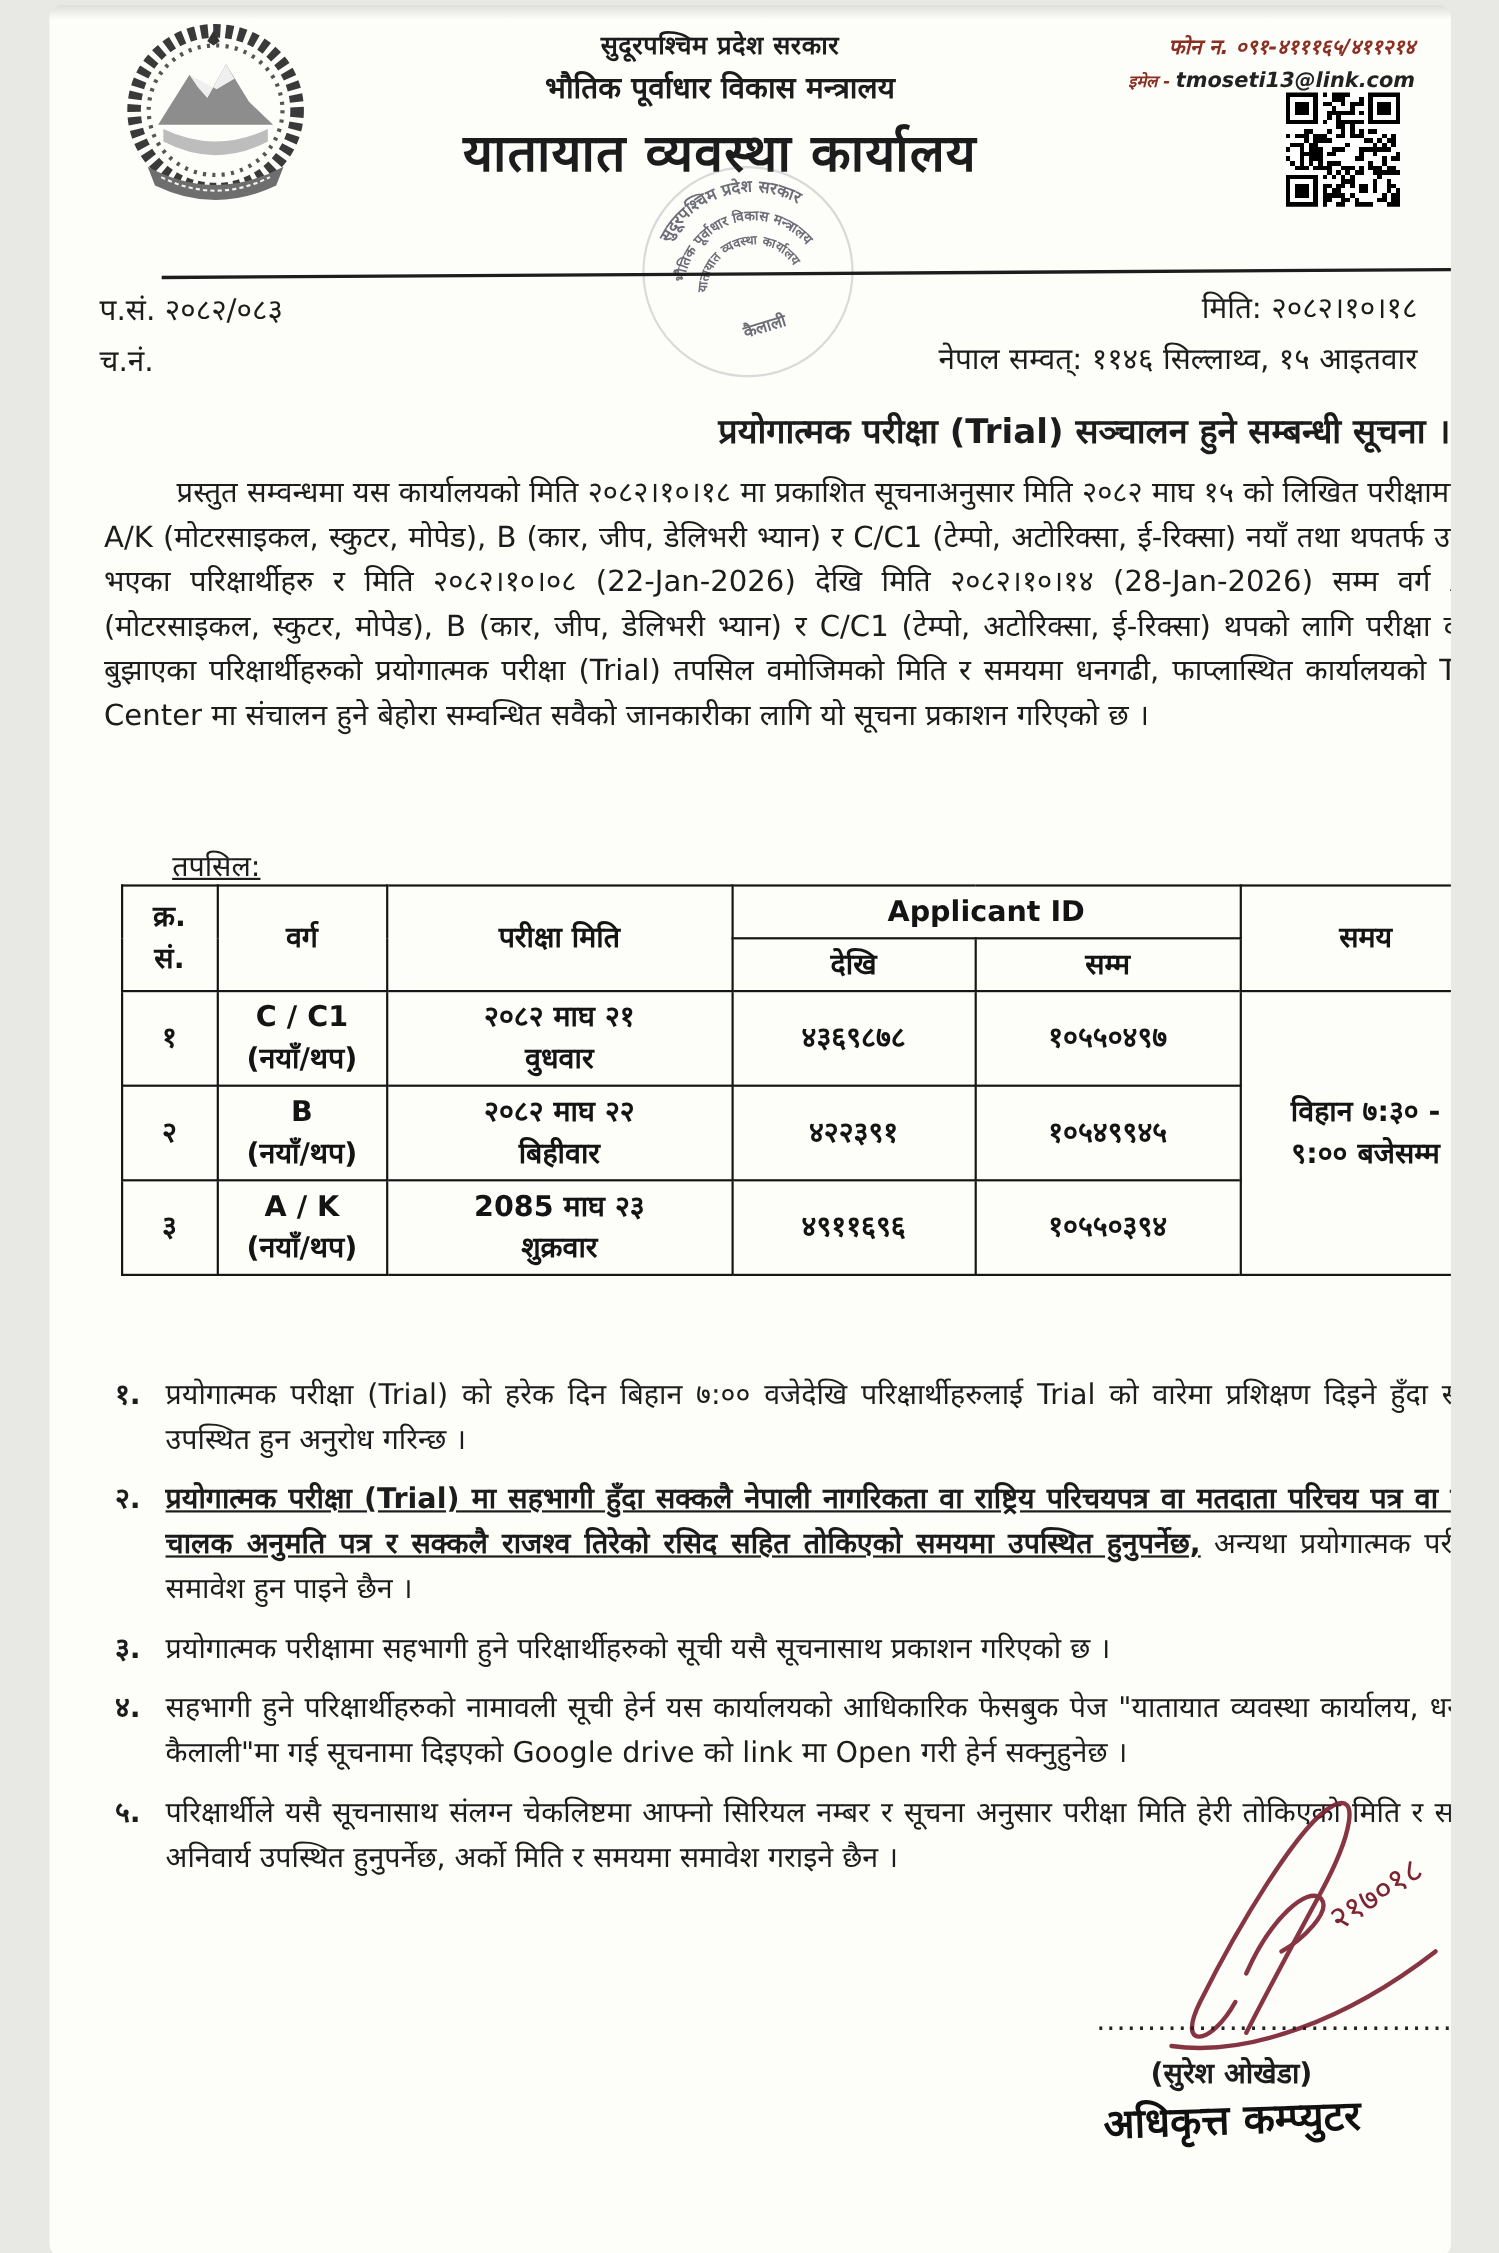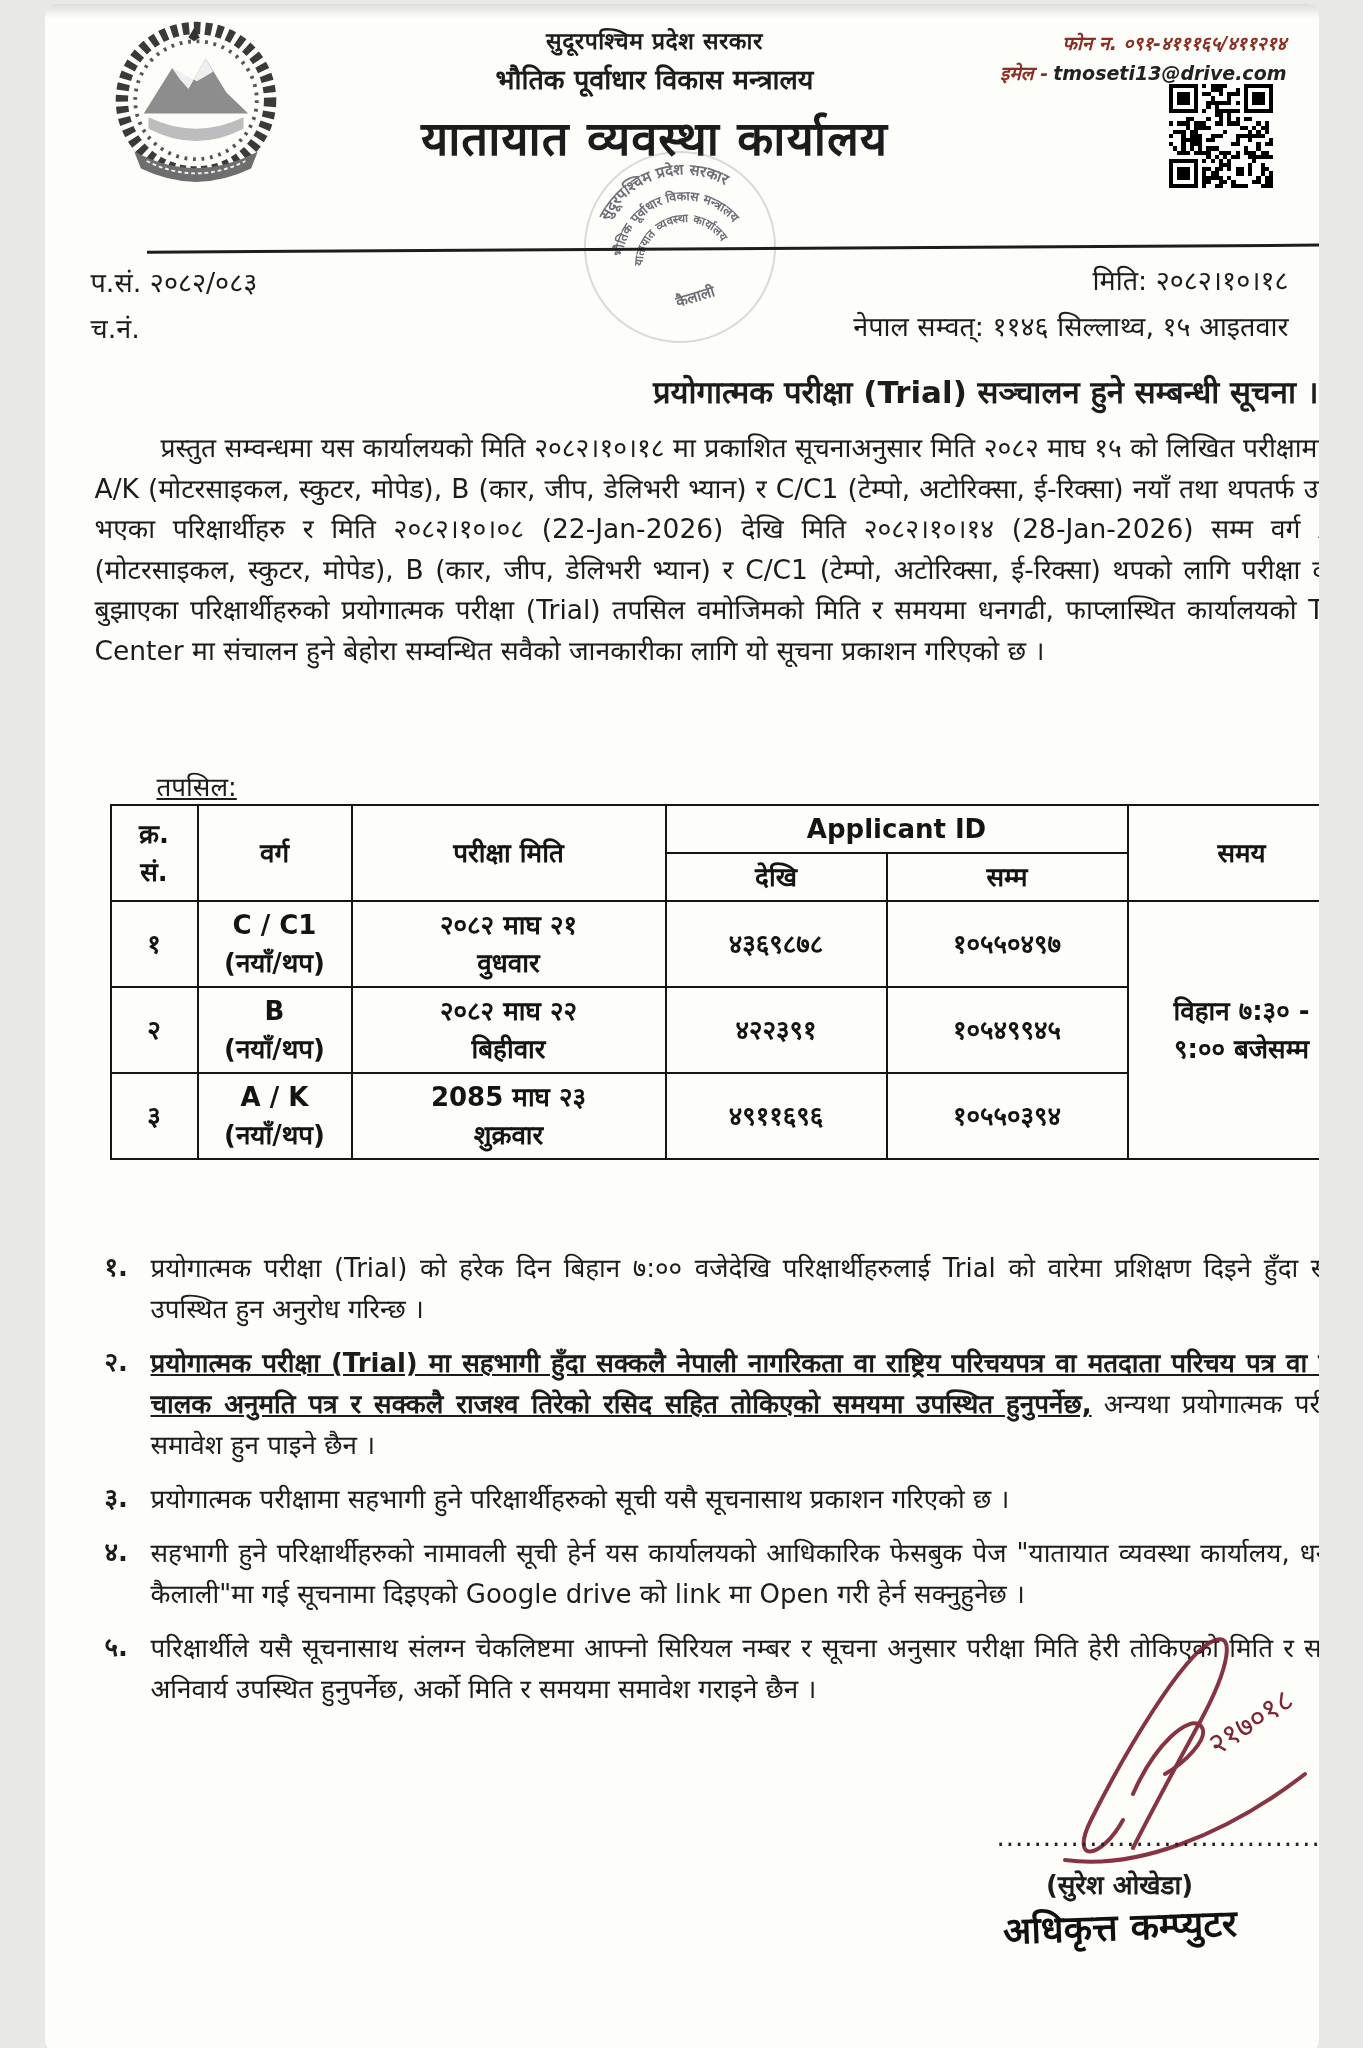--- a/index.html
+++ b/index.html
@@ -17,21 +17,21 @@
     background:linear-gradient(180deg,rgba(160,160,155,.35),rgba(160,160,155,0));}
   
   .emblem{position:absolute;left:56px;top:14px;width:190px;height:172px;}
   .hdr-center{position:absolute;left:280px;top:20px;width:660px;text-align:center;}
   .hdr-province{font-size:23px;font-weight:600;letter-spacing:.5px;}
   .hdr-ministry{font-size:27px;font-weight:600;margin-top:4px;}
   .hdr-office{font-size:47px;font-weight:700;margin-top:8px;letter-spacing:1px;}
   .hdr-location{font-size:27px;font-weight:600;margin-top:14px;}
   .hdr-contact{position:absolute;right:32px;top:24px;text-align:right;line-height:30px;font-style:italic;}
   .hdr-phone{font-size:19px;font-weight:700;color:#8a2f22;}
-  .hdr-email-label{font-size:19px;font-weight:700;color:#8a2f22;}
+  .hdr-email-label{font-size:15px;font-weight:700;color:#8a2f22;}
   .hdr-email{font-size:19px;color:#222;font-weight:600;}
   .qr{position:absolute;right:46px;top:80px;width:104px;height:104px;}
   .stamp{position:absolute;left:520px;top:128px;width:230px;height:230px;
     transform:rotate(-17deg);opacity:.82;}
   .divider{position:absolute;left:102px;top:243px;width:1233px;
     border-top:3px solid #1d1d1d;transform:rotate(-.35deg);}
   
   .meta-left{position:absolute;left:46px;top:256px;font-size:27px;line-height:46px;}
   .meta-right{position:absolute;right:30px;top:254px;text-align:right;font-size:27px;line-height:46px;}
   
@@ -89,21 +89,21 @@
   <div class="hdr-center">
     <div class="hdr-province">सुदूरपश्चिम प्रदेश सरकार</div>
     <div class="hdr-ministry">भौतिक पूर्वाधार विकास मन्त्रालय</div>
     <div class="hdr-office">यातायात व्यवस्था कार्यालय</div>
   </div>
 
   <div class="hdr-contact">
     <div class="hdr-phone">फोन न. ०९१-४१११६५/४११२१४</div>
     <div>
       <span class="hdr-email-label">इमेल -</span>
-      <span class="hdr-email">tmoseti13@drive.com</span>
+      <span class="hdr-email">tmoseti13@link.com</span>
     </div>
   </div>
 
   <div class="qr">
     <svg id="qr-svg" viewBox="0 0 25 25" width="104" height="104" shape-rendering="crispEdges">
       <rect x="0" y="0" width="25" height="25" fill="#fff"></rect>
       <g fill="#000">
         <path d="M0 0h7v7h-7z M1 1v5h5v-5z" fill-rule="evenodd"></path>
         <rect x="2" y="2" width="3" height="3"></rect>
         <path d="M18 0h7v7h-7z M19 1v5h5v-5z" fill-rule="evenodd"></path>

